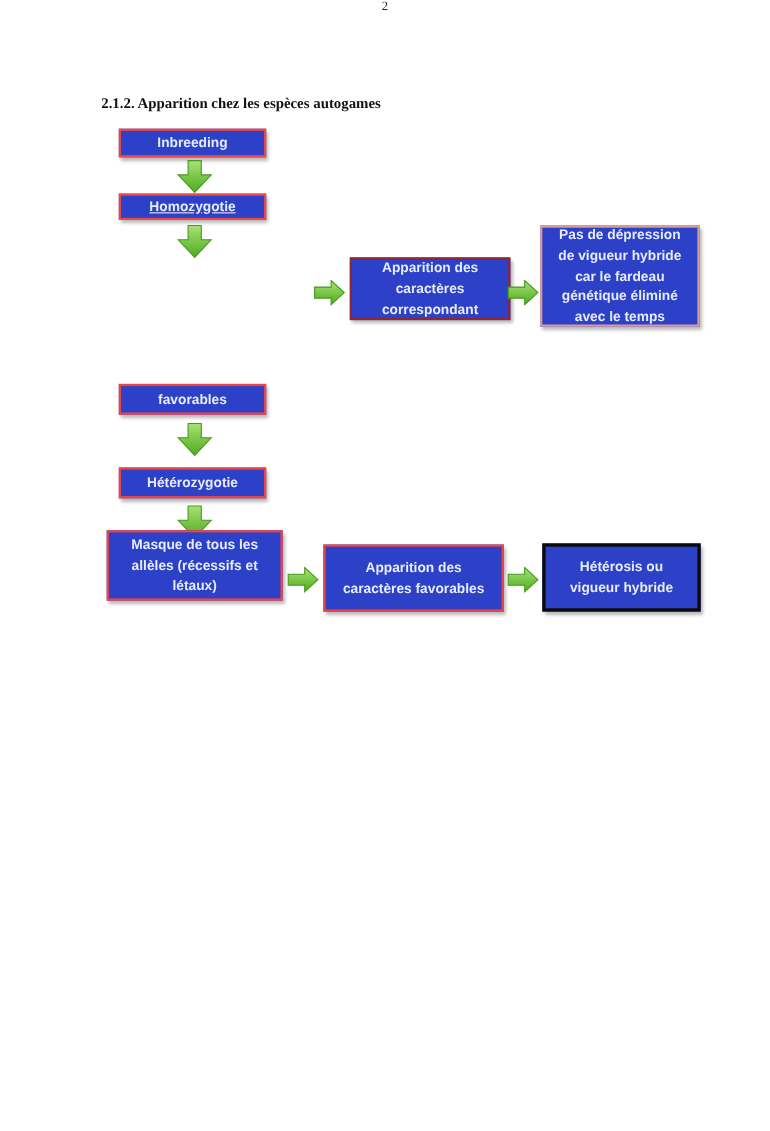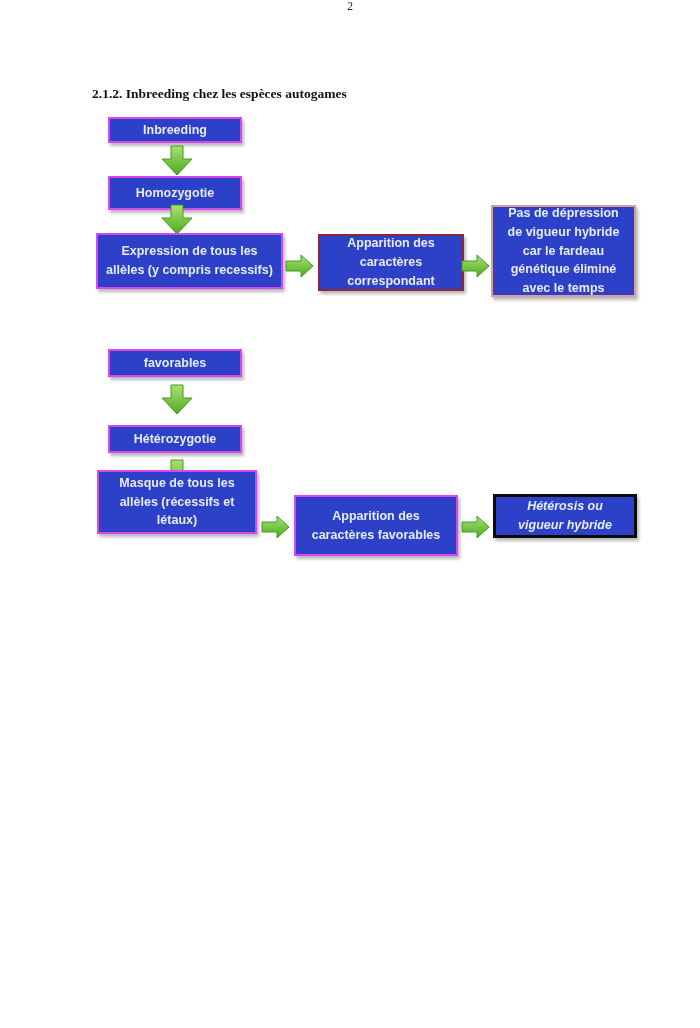--- a/index.html
+++ b/index.html
@@ -18,21 +18,21 @@
     font-weight: bold;
     font-size: 13.5px;
     line-height: 1.15;
     color: #111111;
     white-space: nowrap;
   }
   .fc-box {
     position: absolute;
     box-sizing: border-box;
     background: #2C41C7;
-    border: 2px solid #d946ef;
+    border: 2px solid #ef4444;
     color: #E6ECFB;
     display: flex;
     align-items: center;
     justify-content: center;
     text-align: center;
     font-weight: bold;
     font-size: 12.5px;
     box-shadow: 2px 3px 3px rgba(0,0,0,0.28);
   }
   .fc-label { white-space: pre-line; line-height: 1.5; }
@@ -56,42 +56,38 @@
   <defs>
     <linearGradient id="greenGrad" x1="0" y1="0" x2="0" y2="1">
       <stop offset="0" stop-color="#A9E273"></stop>
       <stop offset="1" stop-color="#4CAB1F"></stop>
     </linearGradient>
   </defs>
 </svg>
 
 <div class="page">
 
-  <h2 class="heading" style="left:92px; top:86px;">2.1.2. Inbreeding chez les espèces autogames</h2>
+  <h2 class="heading" style="left:92px; top:86px;">2.1.2. Apparition chez les espèces autogames</h2>
 
   <div class="fc-box" style="left:108px; top:117px; width:134px; height:26px;">
     <span class="fc-label">Inbreeding</span>
   </div>
 
   <svg class="arrow" style="left:160px; top:145px;" width="34" height="31" viewBox="0 0 34 31">
     <polygon points="11,1 23,1 23,14 32,14 17,30 2,14 11,14" fill="url(#greenGrad)" stroke="#47981F" stroke-width="1"></polygon>
   </svg>
 
-  <div class="fc-box" style="left:108px; top:176px; width:134px; height:34px;">
+  <div class="fc-box" style="left:108px; top:176px; width:134px; height:24px;text-decoration:underline;">
     <span class="fc-label">Homozygotie</span>
   </div>
 
   <svg class="arrow" style="left:160px; top:204px;" width="34" height="31" viewBox="0 0 34 31">
     <polygon points="11,1 23,1 23,14 32,14 17,30 2,14 11,14" fill="url(#greenGrad)" stroke="#47981F" stroke-width="1"></polygon>
   </svg>
 
-  <div class="fc-box" style="left:96px; top:233px; width:187px; height:56px;">
-    <span class="fc-label">Expression de tous les
-allèles (y compris recessifs)</span>
-  </div>
 
   <svg class="arrow" style="left:285px; top:254px;" width="29" height="24" viewBox="0 0 29 24">
     <polygon points="1,7 16,7 16,1 28,12 16,23 16,17 1,17" fill="url(#greenGrad)" stroke="#47981F" stroke-width="1"></polygon>
   </svg>
 
   <div class="fc-box border-red" style="left:318px; top:234px; width:146px; height:57px;">
     <span class="fc-label">Apparition des
 caractères
 correspondant</span>
   </div>
@@ -118,39 +114,39 @@
   </svg>
 
   <div class="fc-box" style="left:108px; top:425px; width:134px; height:28px;text-align:right;">
     <span class="fc-label">Hétérozygotie</span>
   </div>
 
   <svg class="arrow" style="left:160px; top:459px;" width="34" height="31" viewBox="0 0 34 31">
     <polygon points="11,1 23,1 23,14 32,14 17,30 2,14 11,14" fill="url(#greenGrad)" stroke="#47981F" stroke-width="1"></polygon>
   </svg>
 
-  <div class="fc-box" style="left:97px; top:470px; width:160px; height:64px;text-align:center;">
+  <div class="fc-box" style="left:97px; top:482px; width:160px; height:64px;text-align:center;">
     <span class="fc-label">Masque de tous les
 allèles (récessifs et
 létaux)</span>
   </div>
 
   <svg class="arrow" style="left:261px; top:515px;" width="29" height="24" viewBox="0 0 29 24">
     <polygon points="1,7 16,7 16,1 28,12 16,23 16,17 1,17" fill="url(#greenGrad)" stroke="#47981F" stroke-width="1"></polygon>
   </svg>
 
   <div class="fc-box" style="left:294px; top:495px; width:164px; height:61px;">
     <span class="fc-label">Apparition des
 caractères favorables</span>
   </div>
 
   <svg class="arrow" style="left:461px; top:515px;" width="29" height="24" viewBox="0 0 29 24">
     <polygon points="1,7 16,7 16,1 28,12 16,23 16,17 1,17" fill="url(#greenGrad)" stroke="#47981F" stroke-width="1"></polygon>
   </svg>
 
-  <div class="fc-box border-black" style="left:493px; top:494px; width:144px; height:44px;font-style:italic;">
+  <div class="fc-box border-black" style="left:493px; top:494px; width:144px; height:62px;">
     <span class="fc-label">Hétérosis ou
 vigueur hybride</span>
   </div>
 
   <div class="page-number">2</div>
 
 </div>
 
 </body></html>

